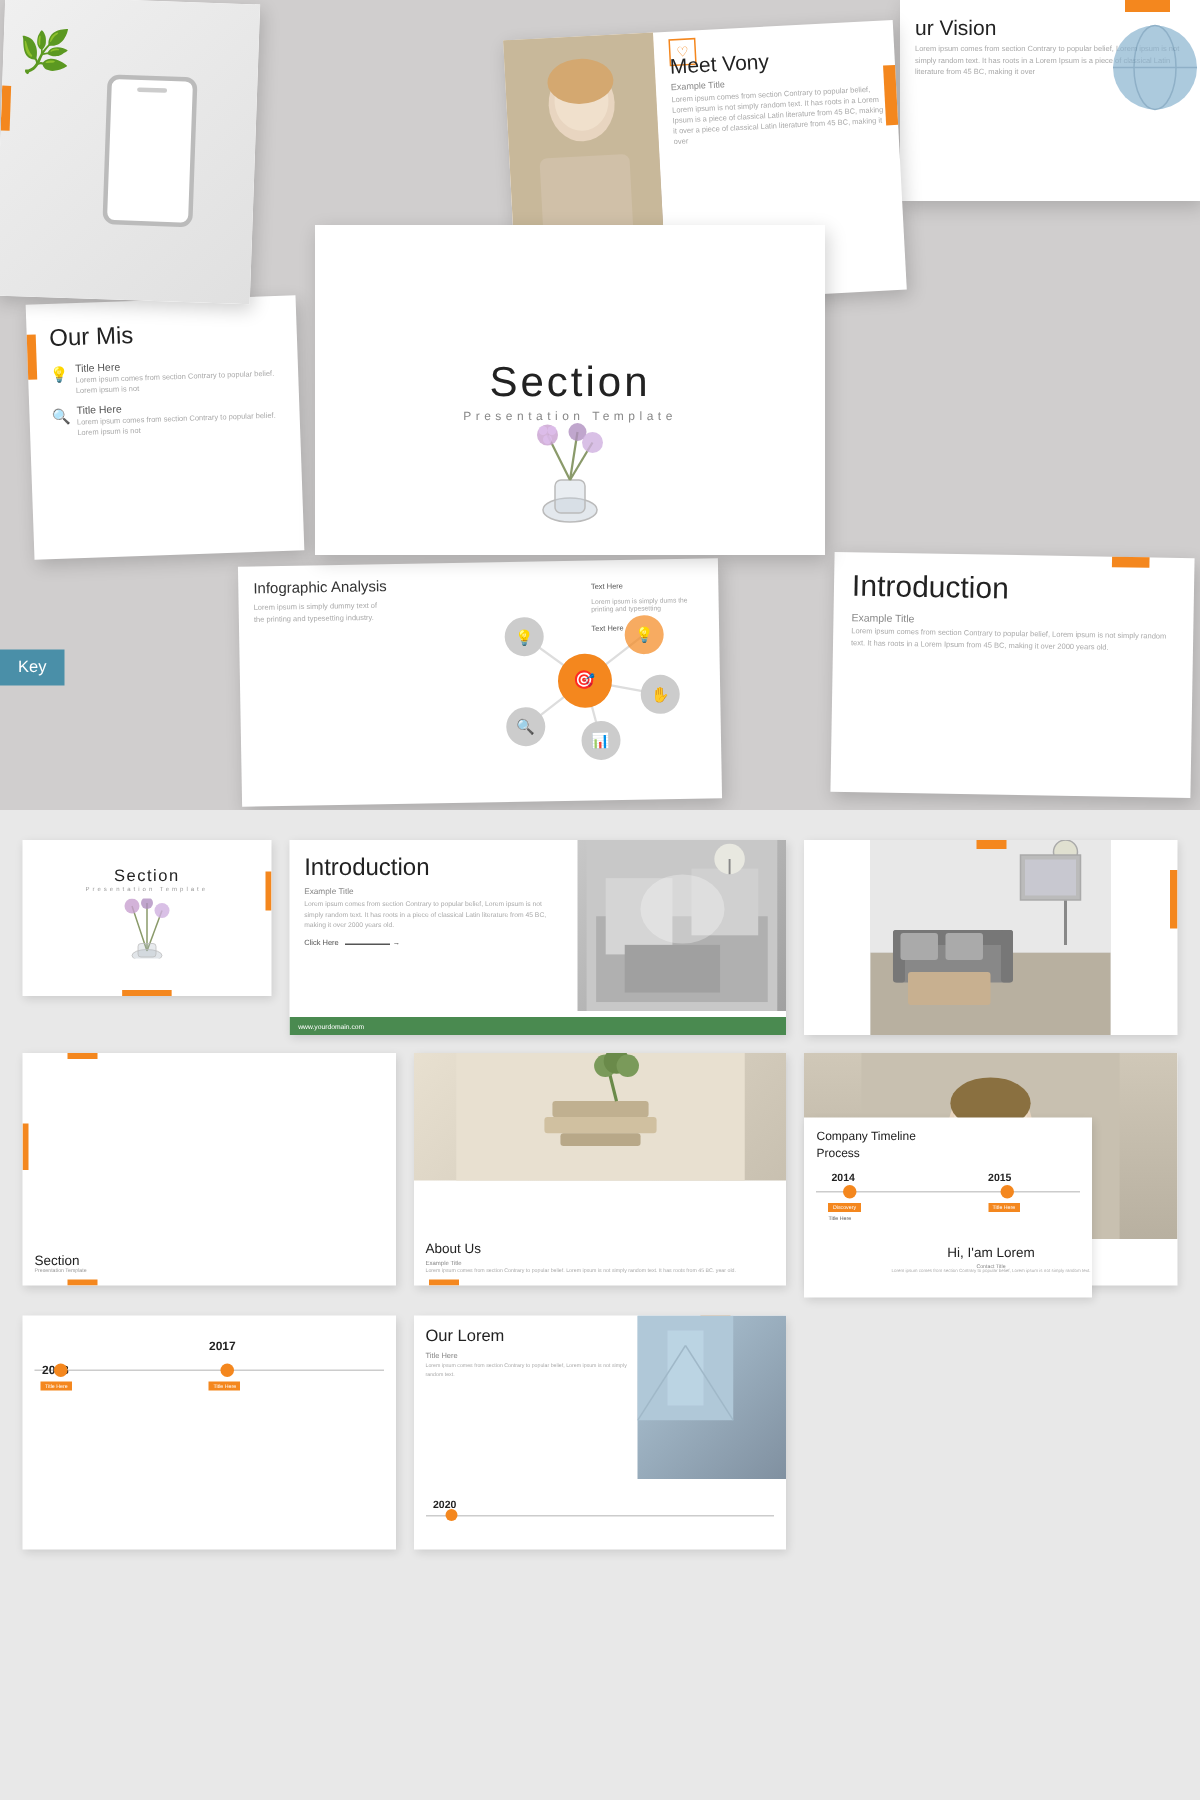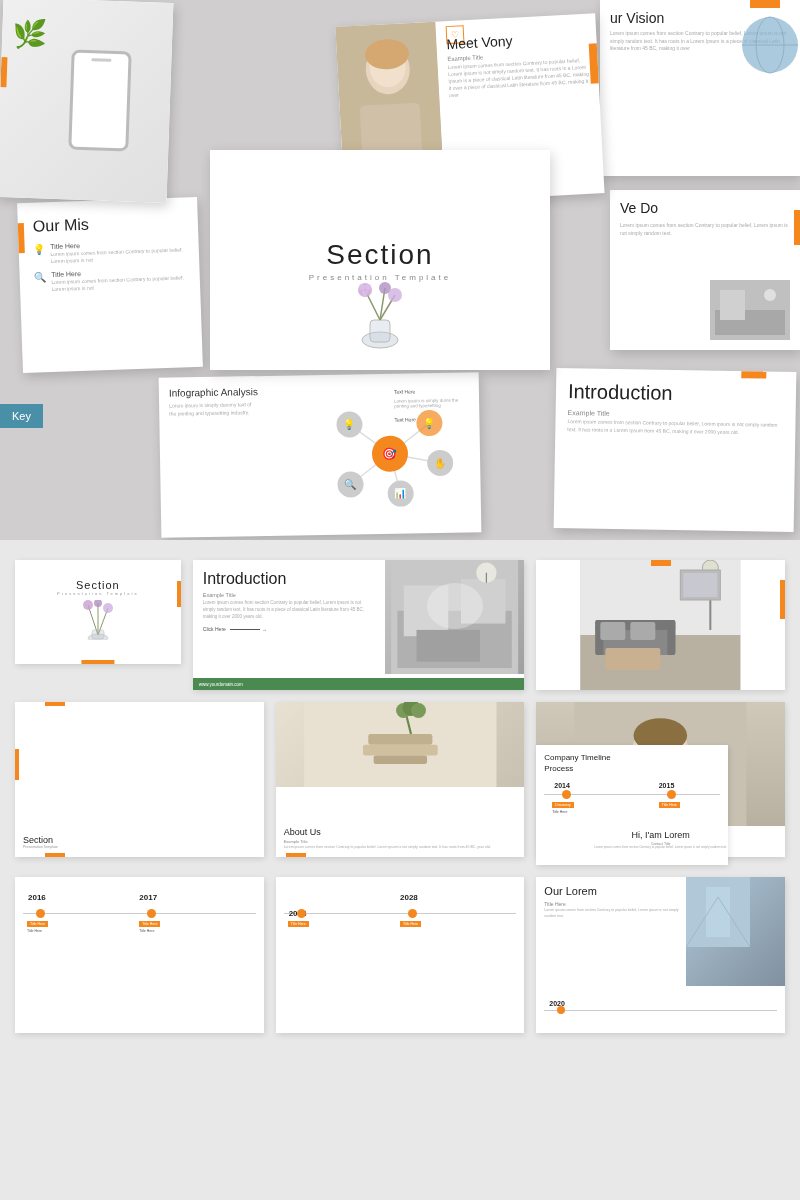--- a/index.html
+++ b/index.html
@@ -117,21 +117,21 @@
       display: flex;
       align-items: center;
       justify-content: center;
       color: #f4871e;
       font-size: 9px;
     }
 
     
     .slide-vision {
       width: 200px;
-      height: 176px;
+      height: 134px;
       top: 0px;
       right: 0px;
       z-index: 7;
       padding: 10px;
       transform: rotate(0deg);
     }
     .slide-vision .vis-title {
       font-size: 14px;
       color: #222;
       margin-bottom: 4px;
@@ -336,21 +336,21 @@
       position: absolute;
       right: 10px;
       top: 20px;
       width: 160px;
       height: 120px;
     }
 
     
     .key-badge {
       position: absolute;
-      bottom: 112px;
+      bottom: 83px;
       left: 0;
       background: #4a8fa8;
       color: #fff;
       font-size: 11px;
       padding: 6px 12px;
       z-index: 20;
     }
 
     
     .bottom-section {
@@ -873,33 +873,20 @@
       <svg viewBox="0 0 60 60" width="60" height="60" style="position:absolute;right:0;top:15px;opacity:0.7;">
         <circle cx="30" cy="30" r="28" fill="#8ab4d0"></circle>
         <ellipse cx="30" cy="30" rx="14" ry="28" fill="none" stroke="#6090b0" stroke-width="1"></ellipse>
         <line x1="2" y1="30" x2="58" y2="30" stroke="#6090b0" stroke-width="1"></line>
       </svg>
     </div>
     <div class="vis-title">ur Vision</div>
     <div class="vis-text">Lorem ipsum comes from section Contrary to popular belief, Lorem ipsum is not simply random text. It has roots in a Lorem Ipsum is a piece of classical Latin literature from 45 BC, making it over</div>
   </div>
 
-  <div class="slide slide-wedo">
-    <div class="orange-bar-right"></div>
-    <div class="wd-title">Ve Do</div>
-    <div class="wd-text">Lorem ipsum comes from section Contrary to popular belief, Lorem ipsum is not simply random text.</div>
-    <div class="room-img">
-      <svg viewBox="0 0 80 60" width="80" height="60">
-        <rect width="80" height="60" fill="#c0c0c0"></rect>
-        <rect x="5" y="30" width="70" height="25" fill="#a8a8a8"></rect>
-        <rect x="10" y="10" width="25" height="30" fill="#d0d0d0"></rect>
-        <circle cx="60" cy="15" r="6" fill="#e0e0e0"></circle>
-      </svg>
-    </div>
-  </div>
 
   <div class="slide slide-infographic">
     <div class="inf-title" style="font-size:10px;">Infographic Analysis</div>
     <div class="inf-text">Lorem ipsum is simply dummy text of the printing and typesetting industry.</div>
     <div class="inf-nodes">
       
       <svg viewBox="0 0 160 120" width="160" height="120">
 
         <line x1="80" y1="60" x2="40" y2="30" stroke="#ddd" stroke-width="1.5"></line>
         <line x1="80" y1="60" x2="120" y2="30" stroke="#ddd" stroke-width="1.5"></line>
@@ -1097,43 +1084,29 @@
 
         <span class="timeline-year" style="left: 65%;">2015</span>
         <div class="timeline-dot" style="left: calc(65% + 8px);"></div>
         <div class="timeline-tag" style="left: 65%;">Title Here</div>
       </div>
     </div>
   </div>
 
   <div class="slides-grid-3">
 
-    <div class="mini-slide ms-timeline2">
-      <div class="tl-line-container">
-        <div class="tl2-line"></div>
-        <span class="tl2-year" style="left: 5px;">2016</span>
-        <div class="tl2-dot" style="left: 13px;"></div>
-        <div class="tl2-tag" style="left: 4px;">Title Here</div>
-        <div class="tl2-sublabel" style="left: 4px;">Title Here</div>
-
-        <span class="tl2-year" style="left: 50%;">2017</span>
-        <div class="tl2-dot" style="left: calc(50% + 8px);"></div>
-        <div class="tl2-tag" style="left: 50%;">Title Here</div>
-        <div class="tl2-sublabel" style="left: 50%;">Title Here</div>
-      </div>
-    </div>
 
     <div class="mini-slide ms-timeline2">
       <div class="tl-line-container">
         <div class="tl2-line"></div>
         <span class="tl2-year" style="left: 5px; margin-top: 16px;">2018</span>
         <div class="tl2-dot" style="left: 13px;"></div>
         <div class="tl2-tag" style="left: 4px;">Title Here</div>
 
-        <span class="tl2-year" style="left: 50%;">2028</span>
+        <span class="tl2-year" style="left: 50%;">2017</span>
         <div class="tl2-dot" style="left: calc(50% + 8px);"></div>
         <div class="tl2-tag" style="left: 50%;">Title Here</div>
       </div>
     </div>
 
     <div class="mini-slide ms-ourvision">
       <div class="or-bar-top"></div>
       <div class="ov-img">
         <svg viewBox="0 0 64 70" width="64" height="70">
           <rect width="64" height="70" fill="#b0c8d8"></rect>

